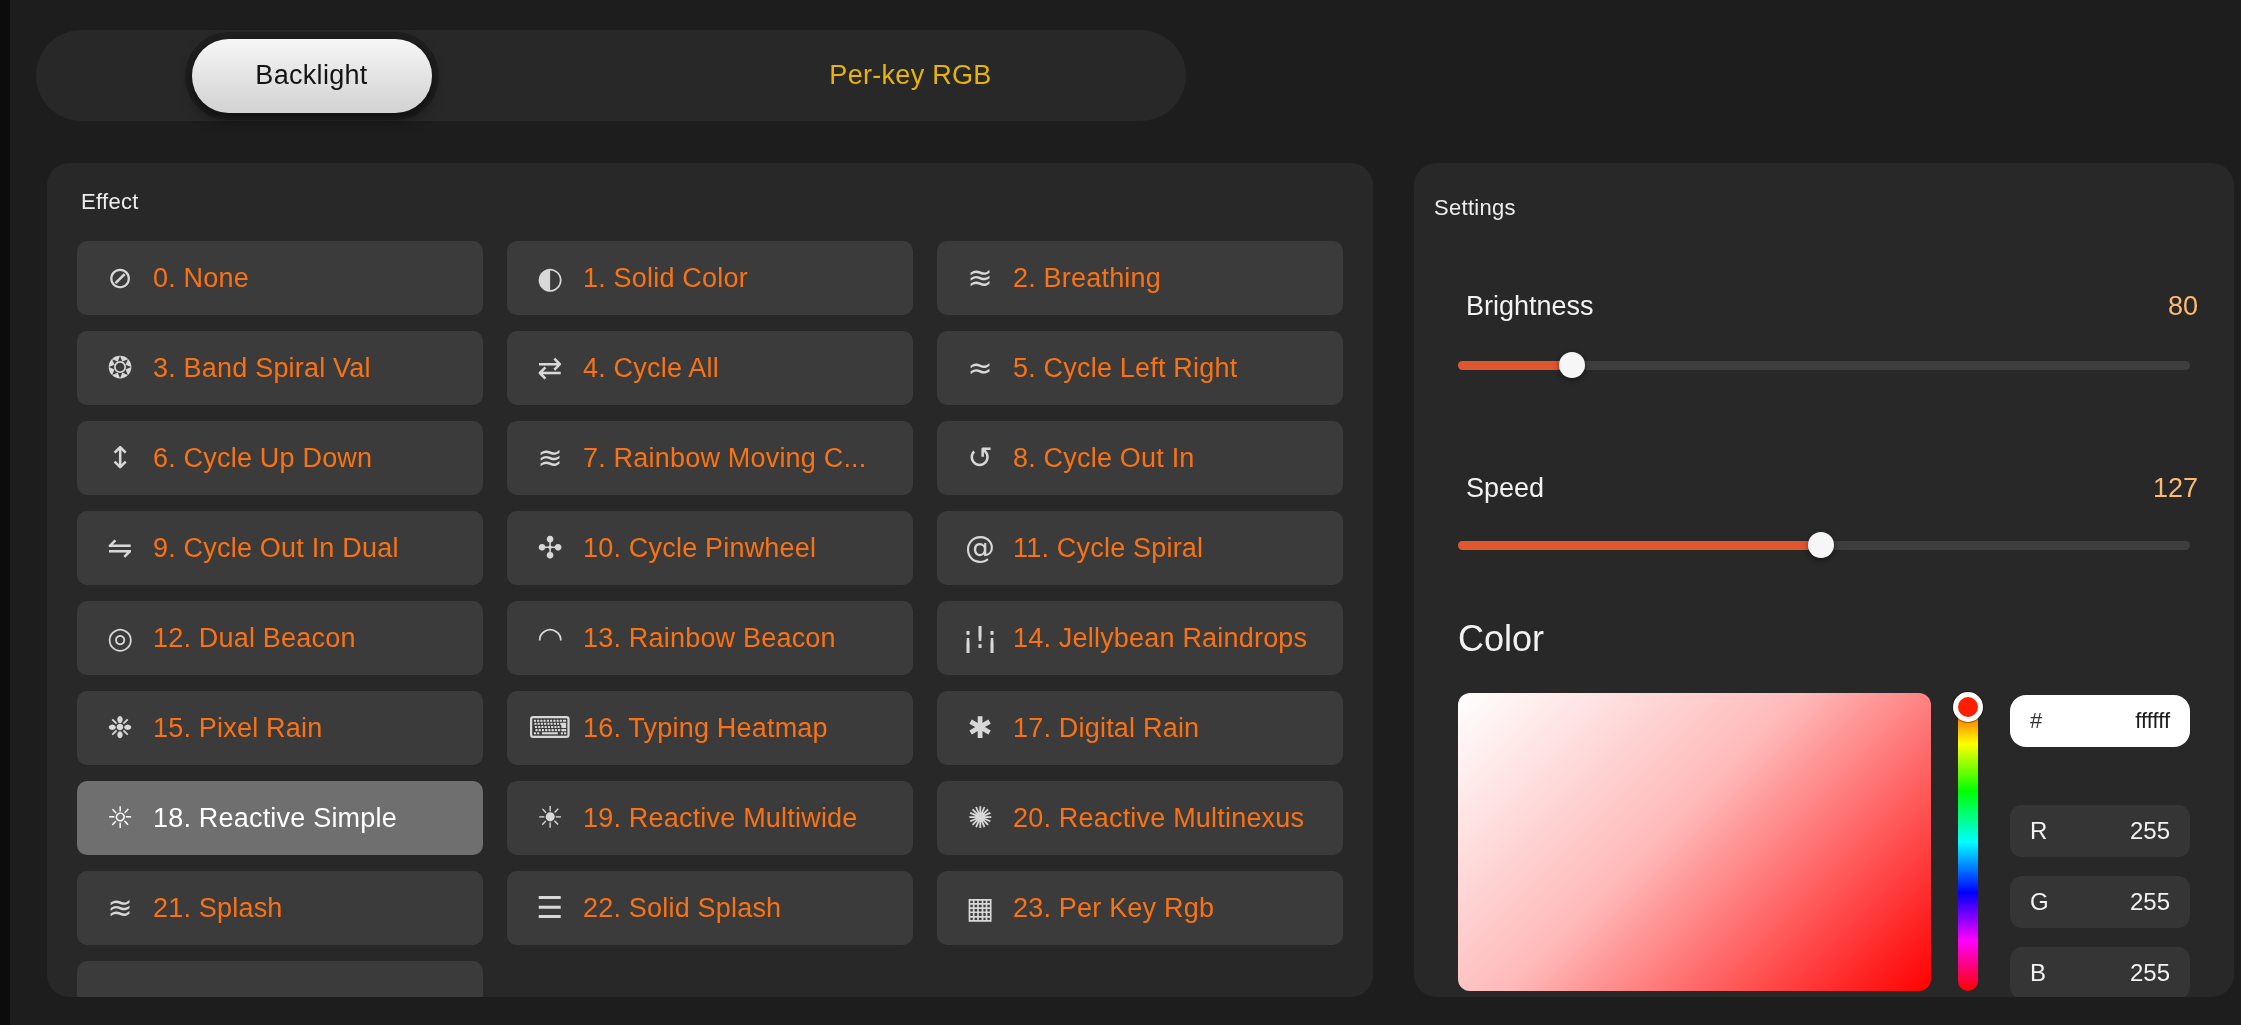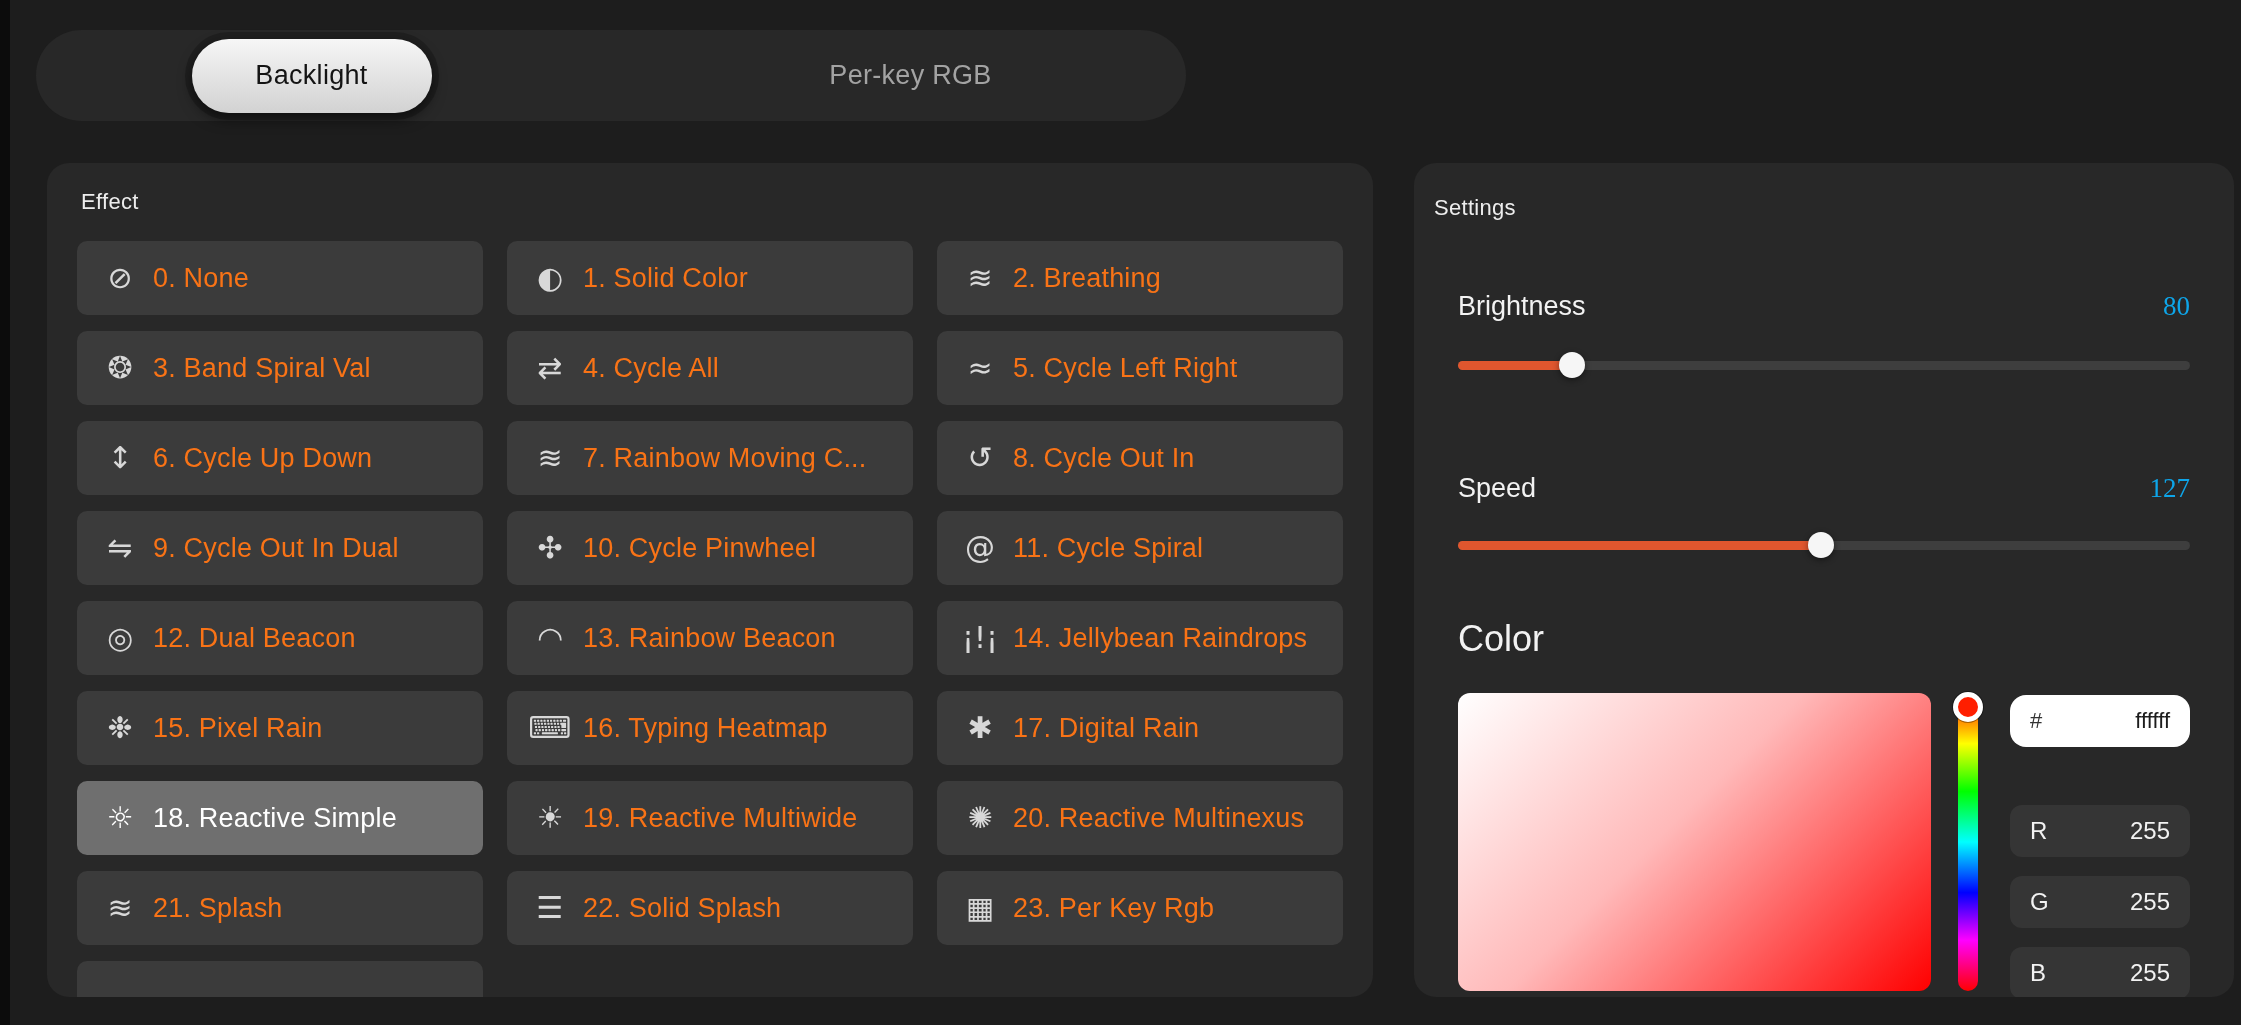--- a/index.html
+++ b/index.html
@@ -10,21 +10,21 @@
     -webkit-font-smoothing:antialiased;
   }
   .edge-strip{position:absolute;left:0;top:0;width:10px;height:1025px;background:#0c0c0c;}
 
   
   .tabbar{
     position:absolute;left:36px;top:30px;width:1150px;height:91px;
     background:#282828;border-radius:46px;display:flex;align-items:flex-start;gap:48px;
   }
   .tab-slot{flex:1;display:flex;align-items:center;justify-content:center;height:100%;}
-  .tab-label{font-size:27px;color:#a3a3a3;letter-spacing:.3px;cursor:default;}
+  .tab-label{font-size:27px;color:#eab308;letter-spacing:.3px;cursor:default;}
   .tab-pill{
     width:240px;height:74px;border-radius:37px;
     background:linear-gradient(#f6f6f6,#d2d2d2);
     box-shadow:0 6px 14px rgba(0,0,0,.55), 0 0 0 7px rgba(10,10,10,.28);
     display:flex;align-items:center;justify-content:center;
   }
   .tab-pill .tab-label{color:#141414;}
 
   
   .panel{position:absolute;top:163px;height:834px;background:#282828;border-radius:22px;overflow:hidden;}
@@ -44,23 +44,23 @@
     color:#d8d8d8;font-family:"DejaVu Sans", sans-serif;
   }
   .effect-btn .fx-label{
     font-size:27px;color:#f97316;margin-left:10px;white-space:nowrap;overflow:hidden;letter-spacing:.2px;
   }
   .effect-btn.selected{background:#6f6f6f;}
   .effect-btn.selected .fx-label,.effect-btn.selected .fx-icon{color:#ffffff;}
 
   
   .settings-panel .panel-title{position:absolute;left:20px;top:32px;}
-  .slider-head{position:absolute;left:44px;width:732px;display:flex;justify-content:space-between;align-items:flex-start;}
+  .slider-head{position:absolute;left:52px;width:732px;display:flex;justify-content:space-between;align-items:flex-start;}
   .slider-head .s-label{font-size:27px;color:#f2f2f2;}
-  .slider-head .s-value{font-size:27px;color:#0ea5e9;font-family:Liberation Serif, serif;}
+  .slider-head .s-value{font-size:27px;color:#fdba74;}
   .slider{position:absolute;left:44px;width:732px;height:28px;cursor:pointer;}
   .slider .track{position:absolute;left:0;right:0;top:10px;height:9px;border-radius:5px;background:#3e3e3e;}
   .slider .fill{position:absolute;left:0;top:10px;height:9px;border-radius:5px;background:#e0562e;}
   .slider .thumb{
     position:absolute;top:1px;width:26px;height:26px;border-radius:50%;
     background:#f6f6f6;box-shadow:0 2px 6px rgba(0,0,0,.45);
   }
   .color-label{position:absolute;left:44px;top:455px;font-size:36px;color:#f2f2f2;}
   .sv-box{
     position:absolute;left:44px;top:530px;width:473px;height:298px;border-radius:12px;

